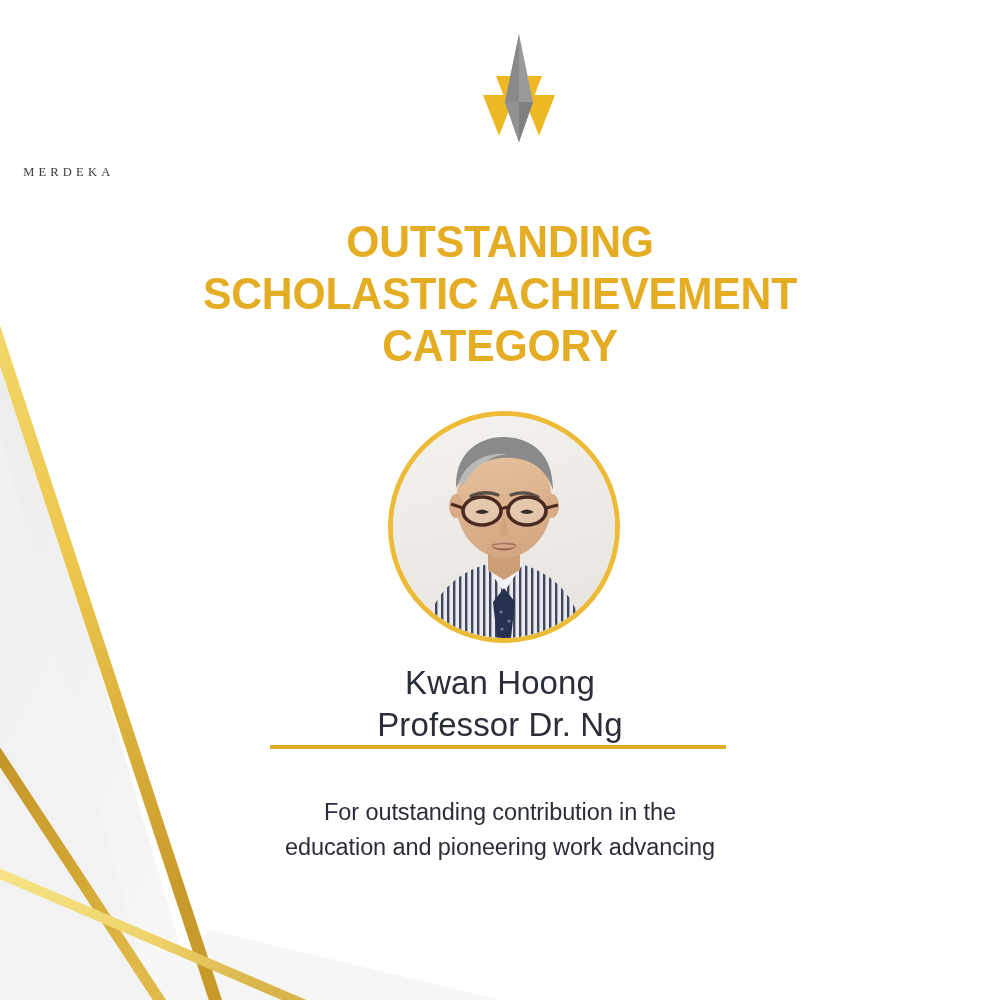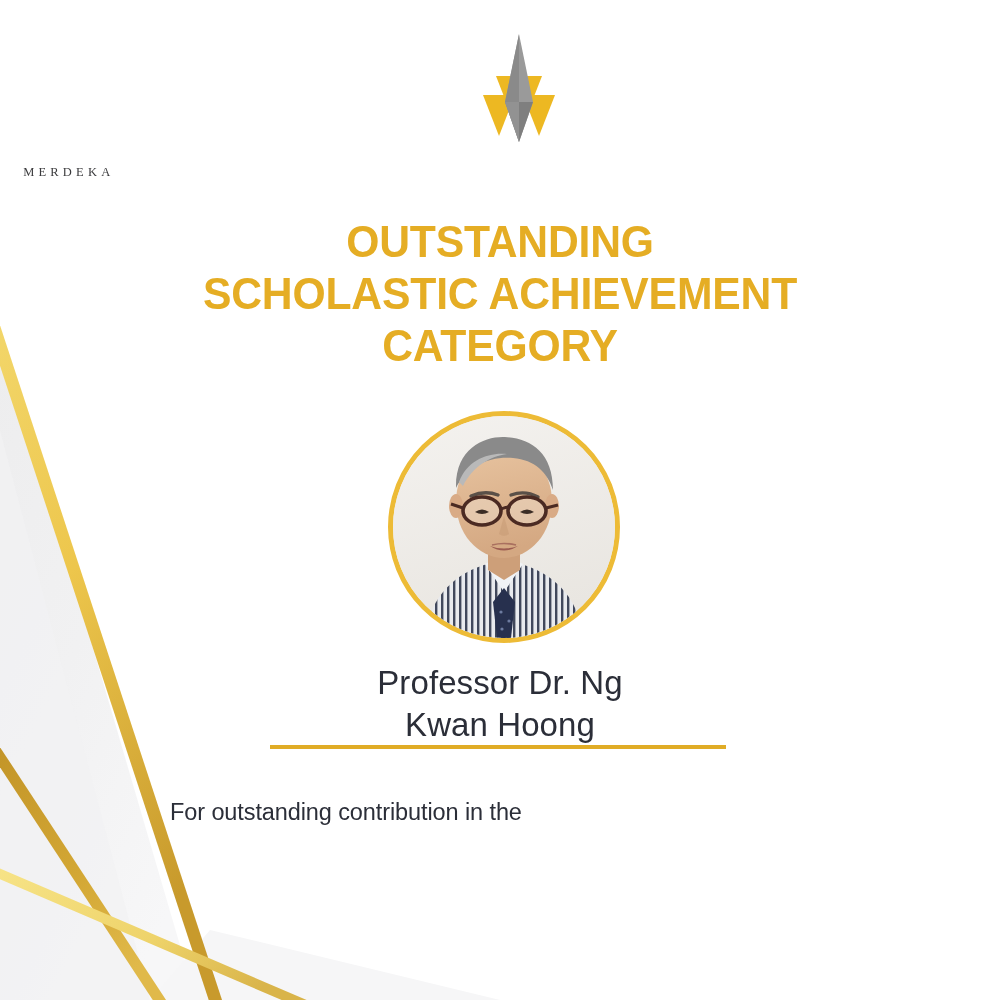--- a/index.html
+++ b/index.html
@@ -102,20 +102,21 @@
     height: 4px;
     background: #e0ac26;
   }
 
   
   #citation {
     position: absolute;
     left: 170px;
     top: 795px;
     width: 660px;
+    text-align: center;
     color: #2b2e38;
     font-size: 23.5px;
     line-height: 35px;
     letter-spacing: -0.1px;
   }
   #citation div { white-space: pre; }
 </style>
 </head>
 <body>
 
@@ -230,23 +231,24 @@
       <path d="M127,96 q7,-5 14,0 q-7,4 -14,0 Z" fill="#3b2d25"></path>
 
       <path d="M111,100 L106,118 q5,4 10,0 Z" fill="#c79a74" fill-opacity="0.55"></path>
 
       <path d="M97,130 q14,9 28,0 q-14,5 -28,0 Z" fill="#9c5c51"></path>
       <path d="M99,129 q12,-3 24,0" stroke="#a9705f" stroke-width="1.6" fill="none"></path>
     </svg>
   </div>
 
   <div id="name">
+    <div>Kwan Hoong</div>
     <div>Professor Dr. Ng</div>
-    <div>Kwan Hoong</div>
   </div>
 
   <div id="divider"></div>
 
   <div id="citation">
     <div>For outstanding contribution in the</div>
+    <div>education and pioneering work advancing</div>
   </div>
 
 </div>
 
 </body></html>

